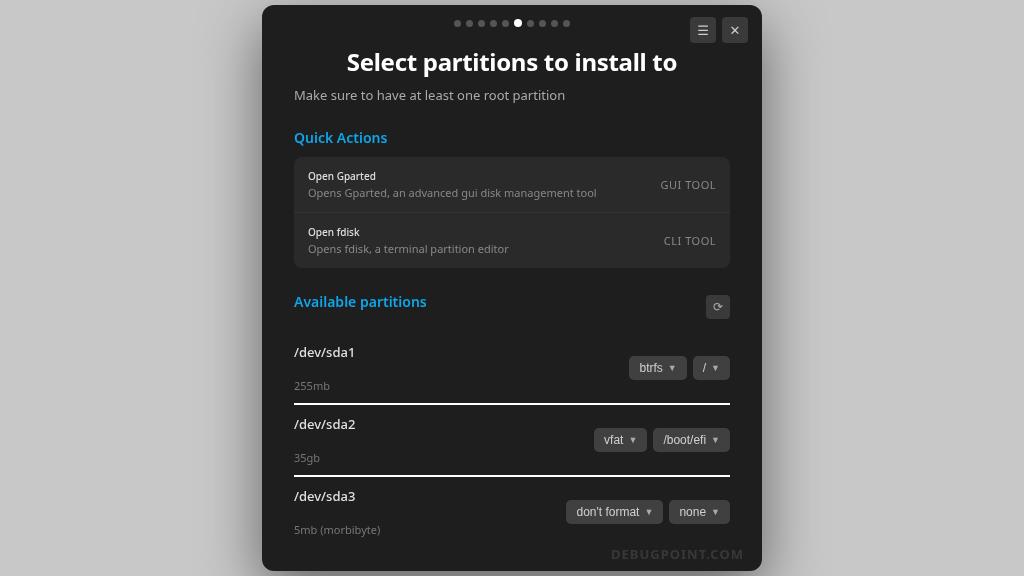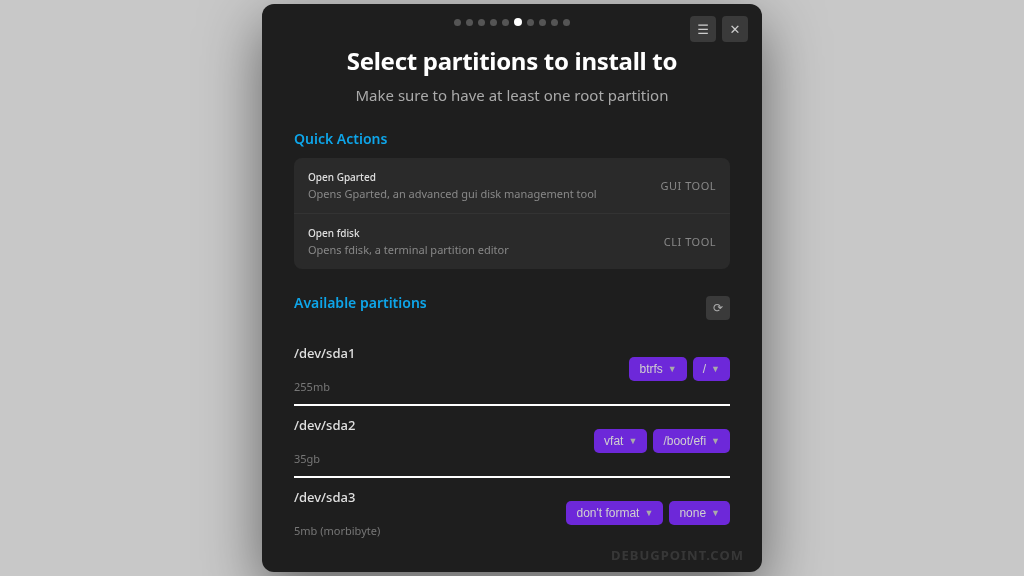--- a/index.html
+++ b/index.html
@@ -87,22 +87,22 @@
       color: #ffffff;
       font-size: 24px;
       font-weight: 700;
       text-align: center;
       margin-bottom: 8px;
       letter-spacing: -0.3px;
     }
 
     .subtitle {
       color: #aaaaaa;
-      font-size: 15px;
-      text-align: center;
+      font-size: 13px;
+      text-align: left;
       margin-bottom: 24px;
     }
 
     
     .section-title {
       color: #0ea5e9;
       font-size: 14px;
       font-weight: 600;
       margin-bottom: 10px;
     }
@@ -189,21 +189,21 @@
       margin-top: 17px;
     }
 
     .partition-controls {
       display: flex;
       gap: 6px;
       align-items: center;
     }
 
     .dropdown-btn {
-      background: #6d28d9;
+      background: #404040;
       border: none;
       color: #d0d0d0;
       border-radius: 5px;
       padding: 5px 10px;
       font-size: 12px;
       cursor: pointer;
       display: flex;
       align-items: center;
       gap: 5px;
       white-space: nowrap;

